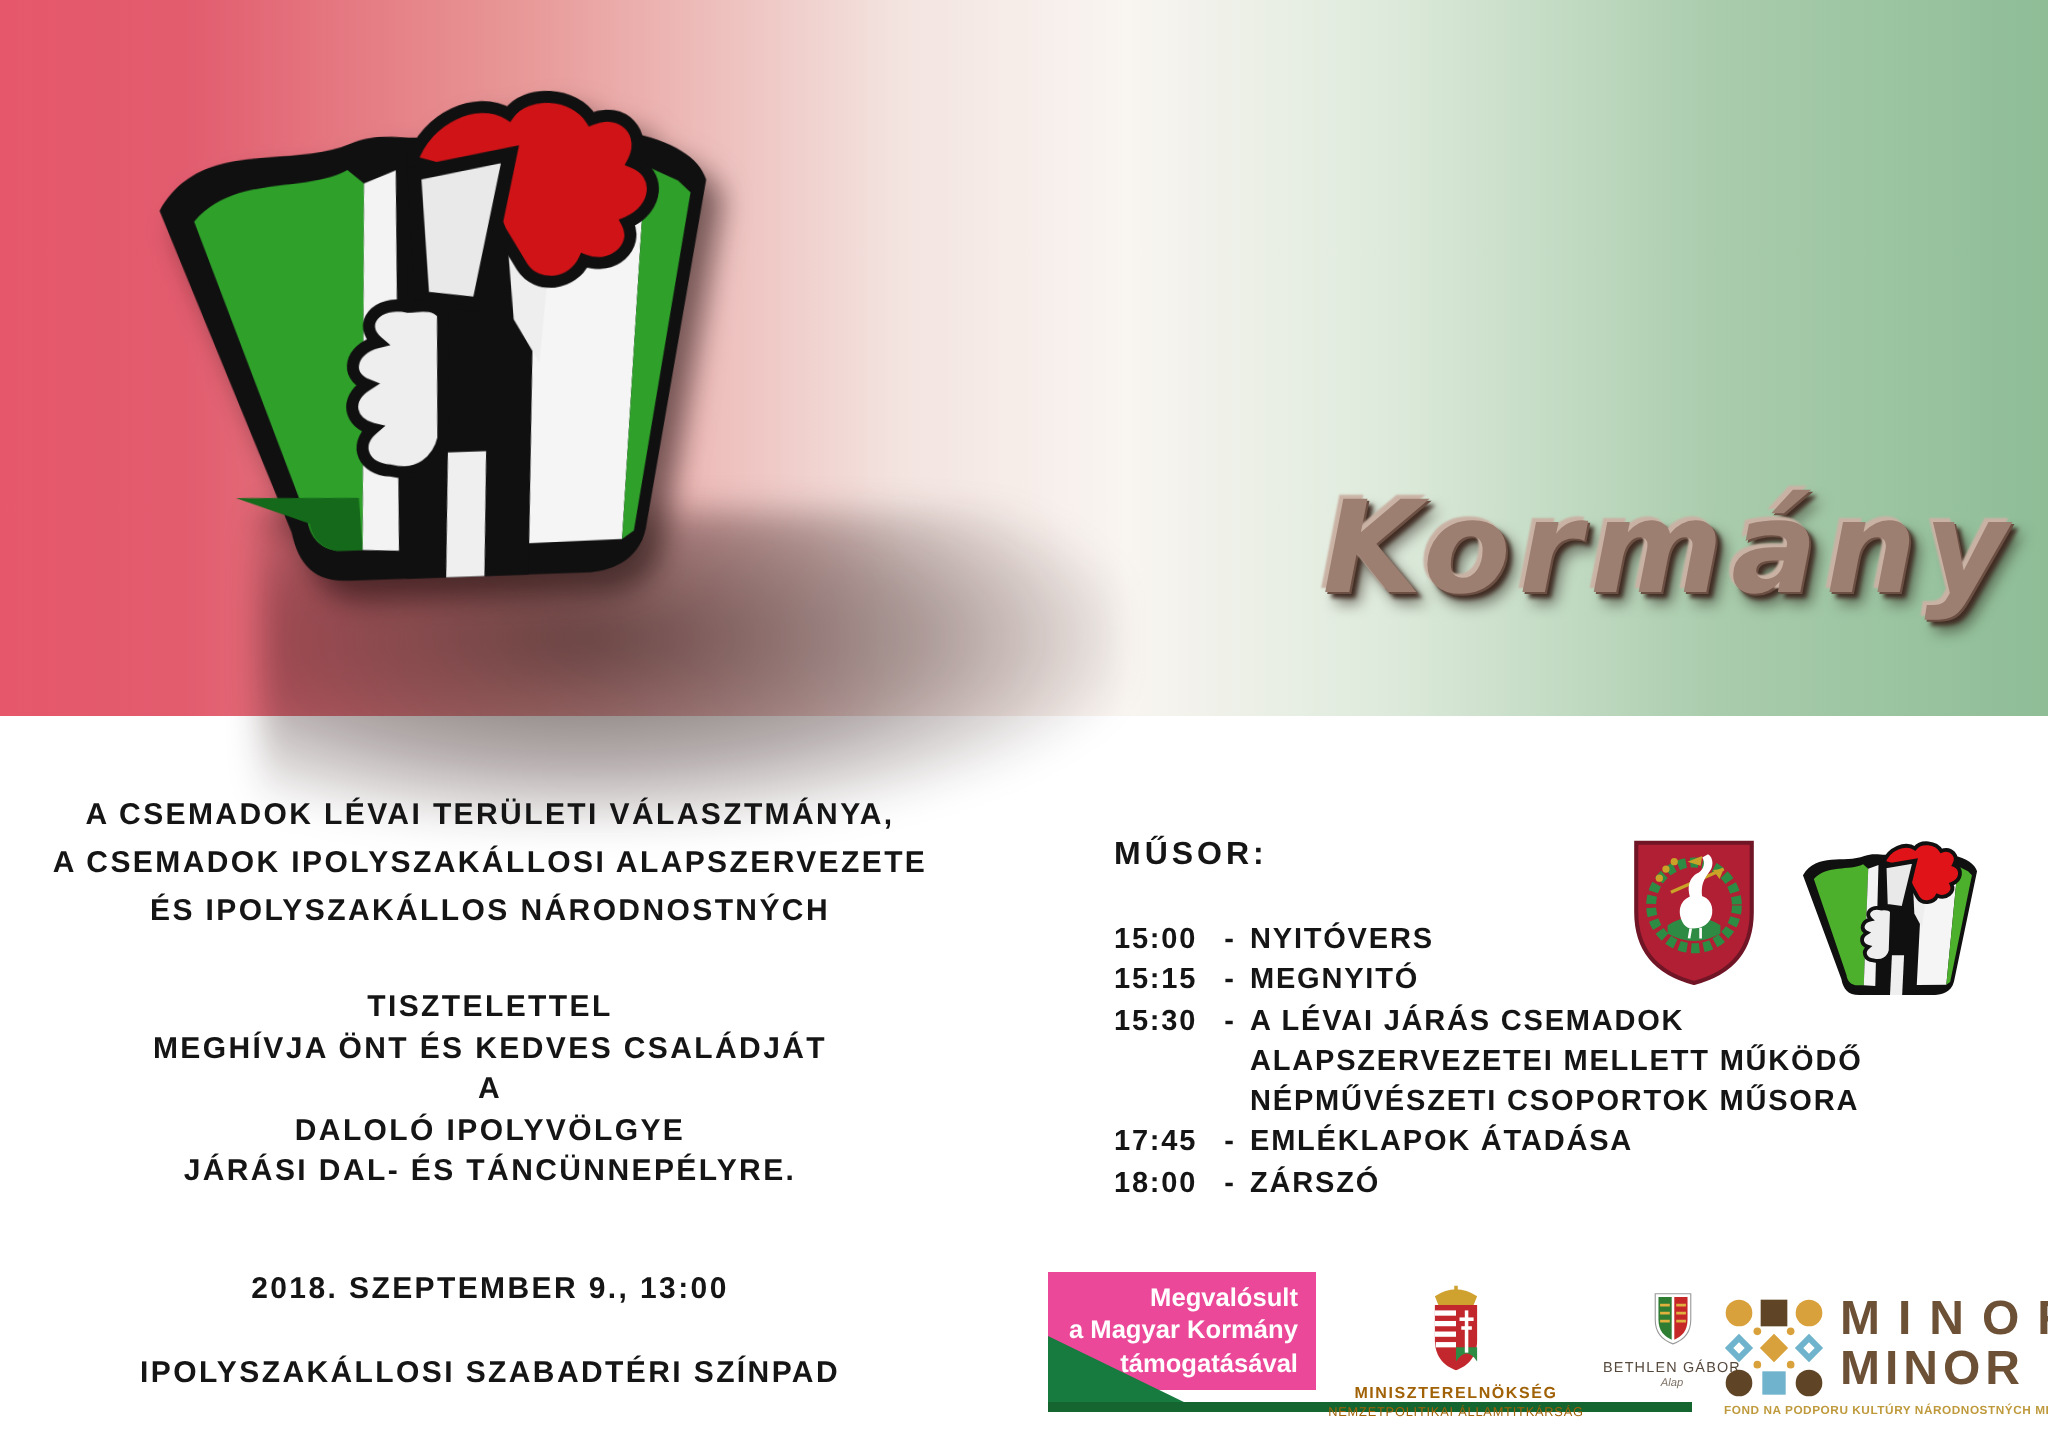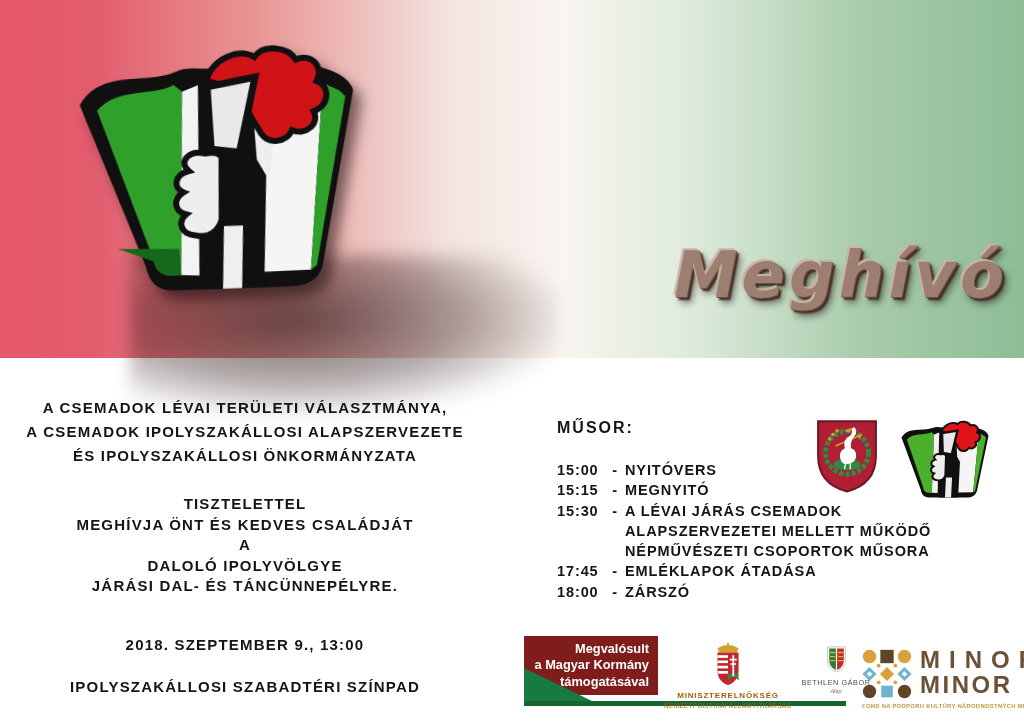--- a/index.html
+++ b/index.html
@@ -66,21 +66,21 @@
     line-height:20.3px; white-space:nowrap;
   }
   .right-col .row .s { text-align:center; }
 
   .crest-svg { position:absolute; left:814px; top:417px; width:66px; height:78px; }
   .logo-small { position:absolute; left:892px; top:412px; width:106px; height:96px; }
 
   
   .gov-badge {
     position:absolute; left:524px; top:636px; width:134px; height:59px;
-    background:#7f1d1d;
+    background:#ec4899;
     clip-path:polygon(0 0,100% 0,100% 100%,27% 100%,0 57%);
     color:#fff; text-align:right;
     font-size:12.8px; font-weight:bold; line-height:16.3px;
     padding:5px 9px 0 0;
   }
   .gov-tri {
     position:absolute; left:524px; top:668px; width:70px; height:34px;
     background:#177a3f;
     clip-path:polygon(0 0,100% 100%,0 100%);
   }
@@ -132,28 +132,28 @@
       <path d="M170,62 C198,68 228,55 254,60 L266,66 L248,251 L158,252 Z" fill="#f5f5f5"></path>
       <path d="M266,66 L282,74 L288,80 L254,247 L248,251 Z" fill="#2fa12b"></path>
       <path d="M146,118 C146,98 162,86 180,90 C200,95 210,112 208,132 L201,267 L140,267 L143,180 Z" fill="#101010"></path>
       <path d="M196,96 L220,86 L210,162 L198,140 Z" fill="#eeeeee"></path>
       <path d="M163,205 L182,205 L179,267 L160,267 Z" fill="#efefef"></path>
       <path d="M150,60 C158,38 184,28 199,38 C208,26 232,28 240,42 C256,36 268,50 260,64 C274,70 272,88 256,94 C262,106 248,118 234,112 C228,124 210,126 203,114 L193,96 L183,70 Z" fill="#cf1317" stroke="#101010" stroke-width="6"></path>
       <path d="M151,66 L199,58 L181,132 L153,128 Z" fill="#e9e9e9" stroke="#101010" stroke-width="7"></path>
       <path d="M146,132 C130,128 120,140 130,149 C116,152 113,165 124,170 C112,177 115,189 126,192 C116,200 121,212 134,213 C148,217 158,209 161,198 L163,136 C158,130 152,132 146,132 Z" fill="#eeeeee" stroke="#101010" stroke-width="6"></path>
     </svg>
 
-    <div class="title">Meghívó</div>
+    <div class="title">Kormány</div>
   </div>
 
   <div class="left-col">
     <div class="g1">
       <div>A CSEMADOK LÉVAI TERÜLETI VÁLASZTMÁNYA,</div>
       <div>A CSEMADOK IPOLYSZAKÁLLOSI ALAPSZERVEZETE</div>
-      <div>ÉS IPOLYSZAKÁLLOSI ÖNKORMÁNYZATA</div>
+      <div>ÉS IPOLYSZAKÁLLOS NÁRODNOSTNÝCH</div>
     </div>
     <div class="g2">
       <div>TISZTELETTEL</div>
       <div>MEGHÍVJA ÖNT ÉS KEDVES CSALÁDJÁT</div>
       <div>A</div>
       <div>DALOLÓ IPOLYVÖLGYE</div>
       <div>JÁRÁSI DAL- ÉS TÁNCÜNNEPÉLYRE.</div>
     </div>
     <div class="date">2018. SZEPTEMBER 9., 13:00</div>
     <div class="venue">IPOLYSZAKÁLLOSI SZABADTÉRI SZÍNPAD</div>

